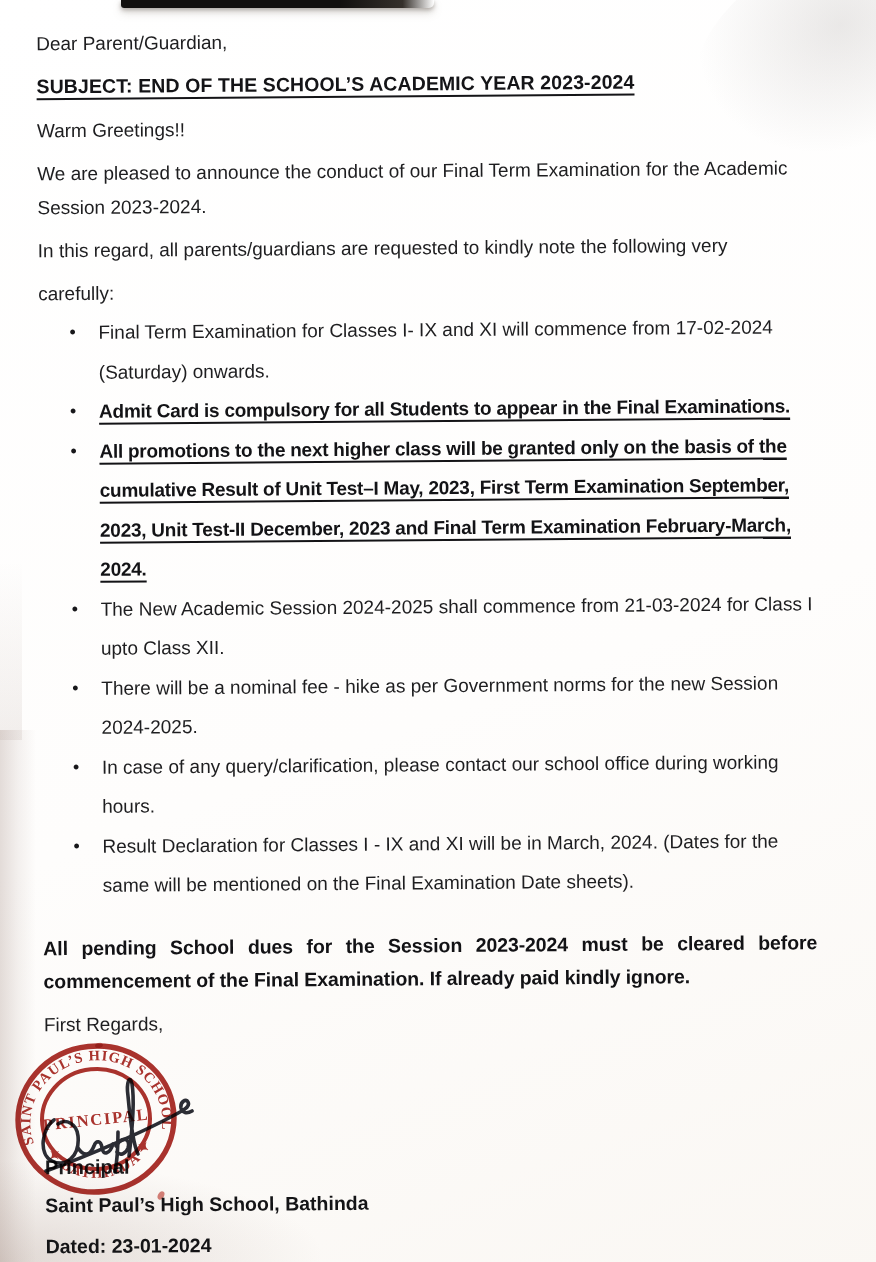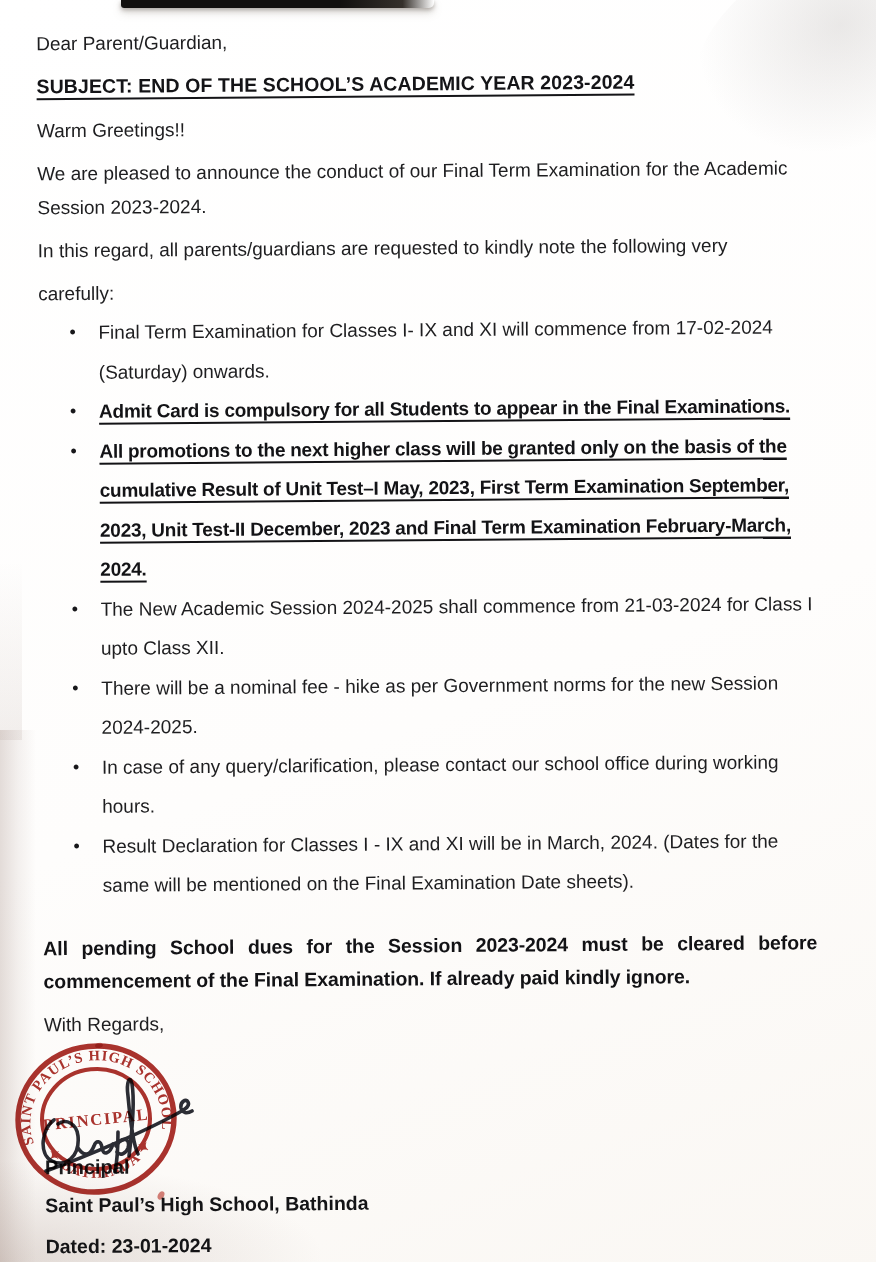--- a/index.html
+++ b/index.html
@@ -155,21 +155,21 @@
         <div class="ln">same will be mentioned on the Final Examination Date sheets).</div>
       </div>
 
     </div>
 
     <div class="dues">
       <div class="jl">All pending School dues for the Session 2023-2024 must be cleared before</div>
       <div>commencement of the Final Examination. If already paid kindly ignore.</div>
     </div>
 
-    <div class="closing">With Regards,</div>
+    <div class="closing">First Regards,</div>
 
     <div class="principal-label">Principal</div>
     <div class="org-line">Saint Paul’s High School, Bathinda</div>
     <div class="dated-line">Dated: 23-01-2024</div>
 
   </div>
 
   <svg class="stamp" viewBox="0 0 172 160">
     <g transform="rotate(-6 86 80)" fill="none" stroke="#a5231e">
       <ellipse cx="86" cy="80" rx="78" ry="73" stroke-width="5.5"></ellipse>

